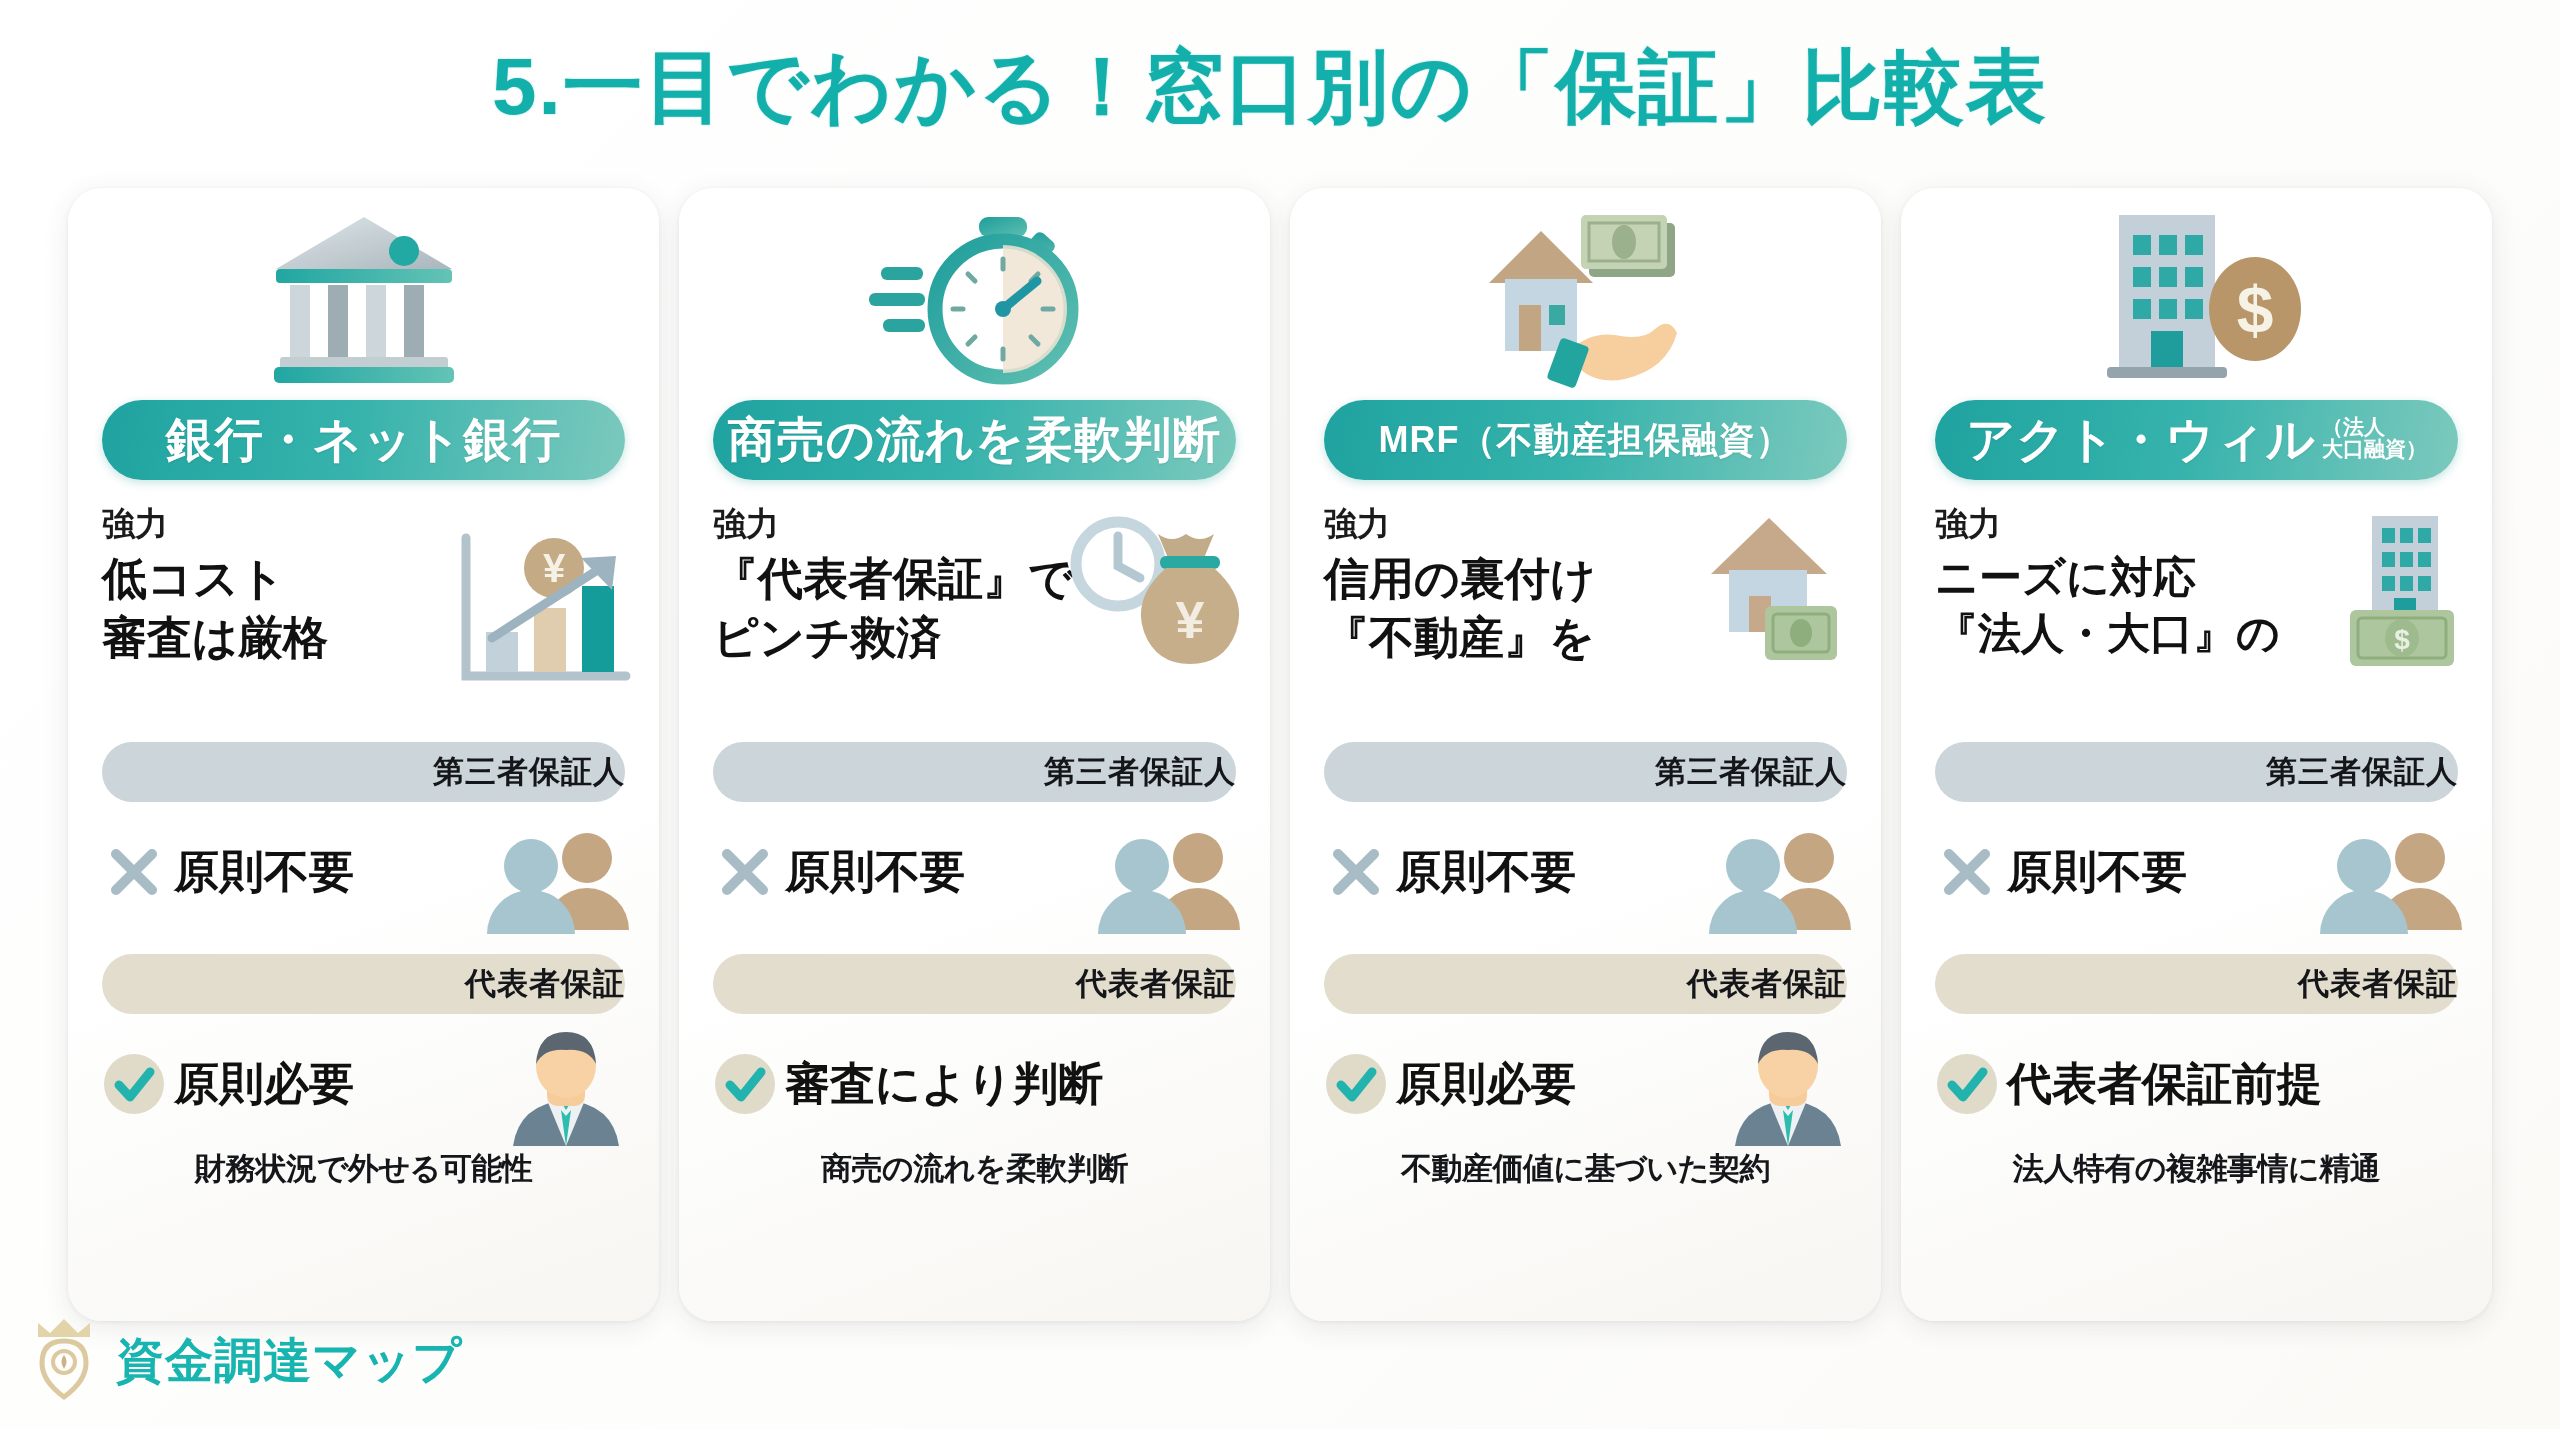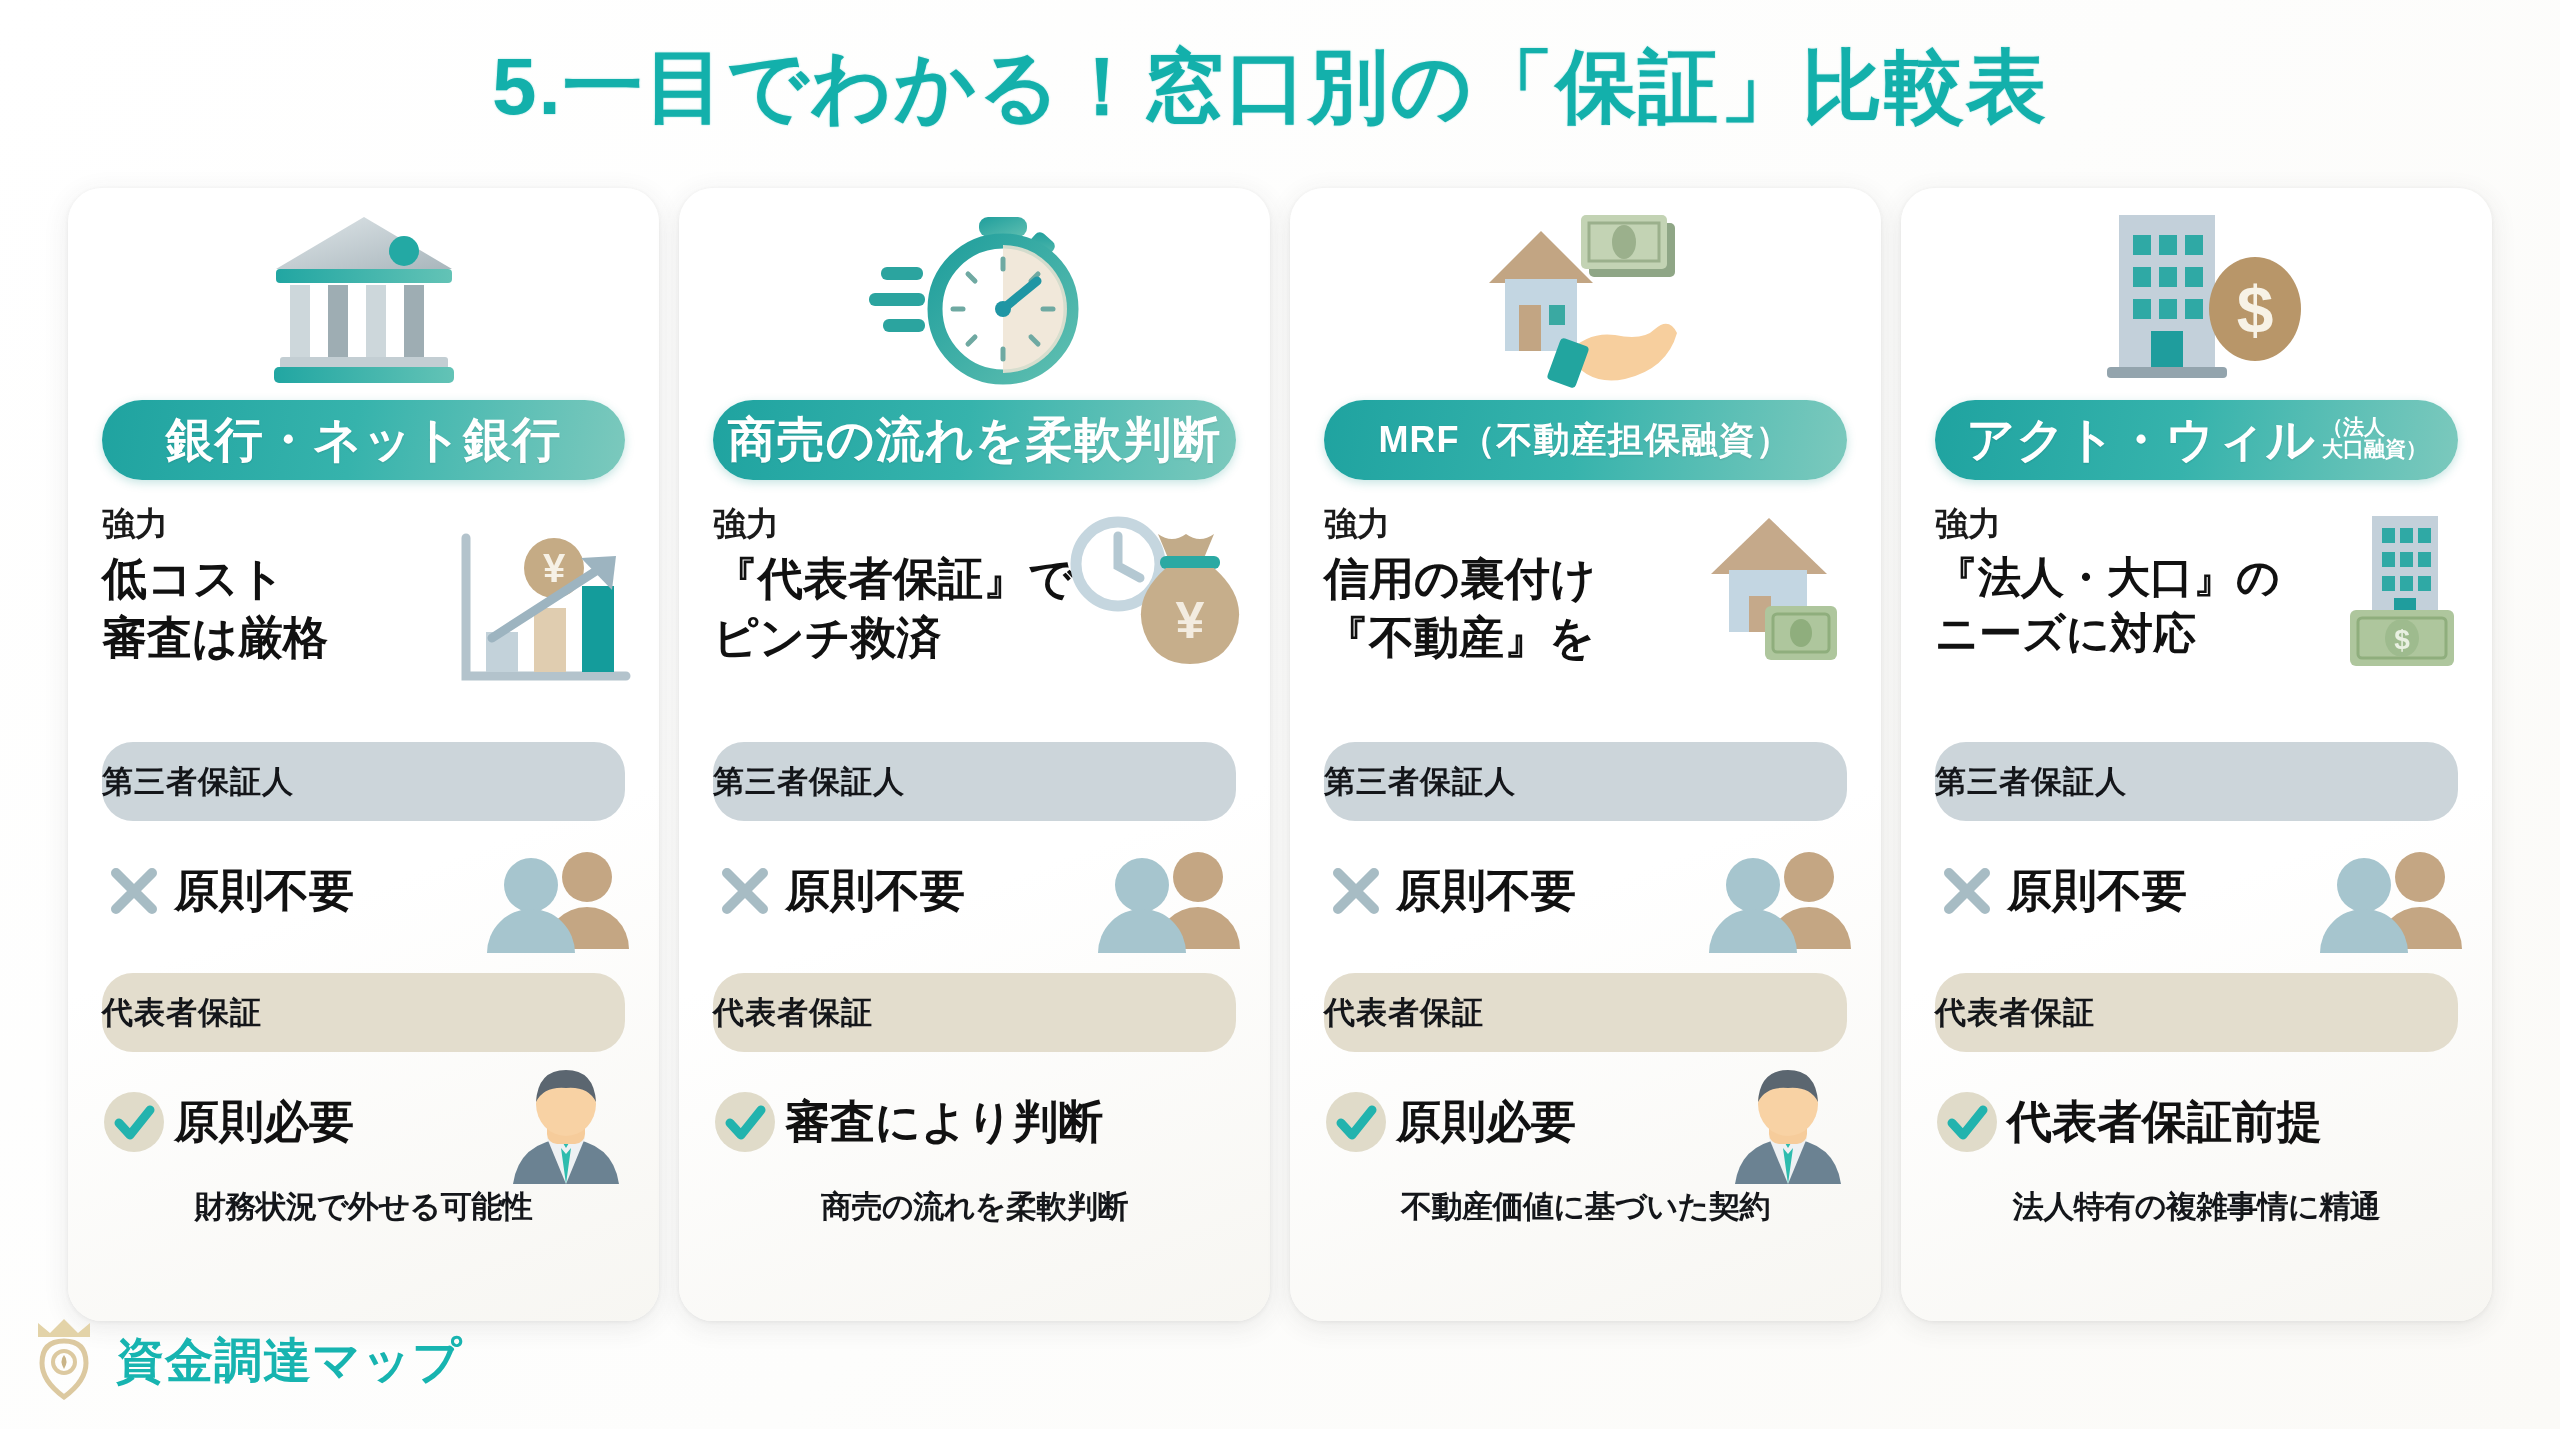--- a/index.html
+++ b/index.html
@@ -118,25 +118,25 @@
   }
   .strength-art {
     position: absolute;
     right: -10px;
     top: 22px;
   }
   .strength-art svg { display:block; }
 
   
   .band {
-    height: 79px;
+    height: 60px;
     border-radius: 31px;
     display: flex;
     align-items: center;
-    justify-content: flex-start;
+    justify-content: flex-end;
   }
   .band.third { background: #ccd5da; }
   .band.rep   { background: #e3ddcd; }
   .band-label {
     font-size: 31px;
     font-weight: 800;
     color: #14161a;
     letter-spacing: 1px;
   }
 
@@ -495,22 +495,22 @@
         <span class="pill-label">アクト・ウィル</span>
         <span class="pill-sup">
           <span>（法人</span>
           <span>大口融資）</span>
         </span>
       </div>
 
       <div class="strength">
         <div class="strength-kicker">強力</div>
         <div class="strength-lines" style="font-size:43px;">
+          <div>ニーズに対応</div>
           <div>『法人・大口』の</div>
-          <div>ニーズに対応</div>
         </div>
         <div class="strength-art" style="right:-20px; top:4px;">
           <svg width="150" height="160" viewBox="0 0 150 160">
             <rect x="44" y="6" width="66" height="104" fill="#c3d0da"></rect>
             <g fill="#2fa9a5">
               <rect x="54" y="18" width="13" height="15"></rect>
                 <rect x="72" y="18" width="13" height="15"></rect>
                 <rect x="90" y="18" width="13" height="15"></rect>
               <rect x="54" y="42" width="13" height="15"></rect>
                 <rect x="72" y="42" width="13" height="15"></rect>

